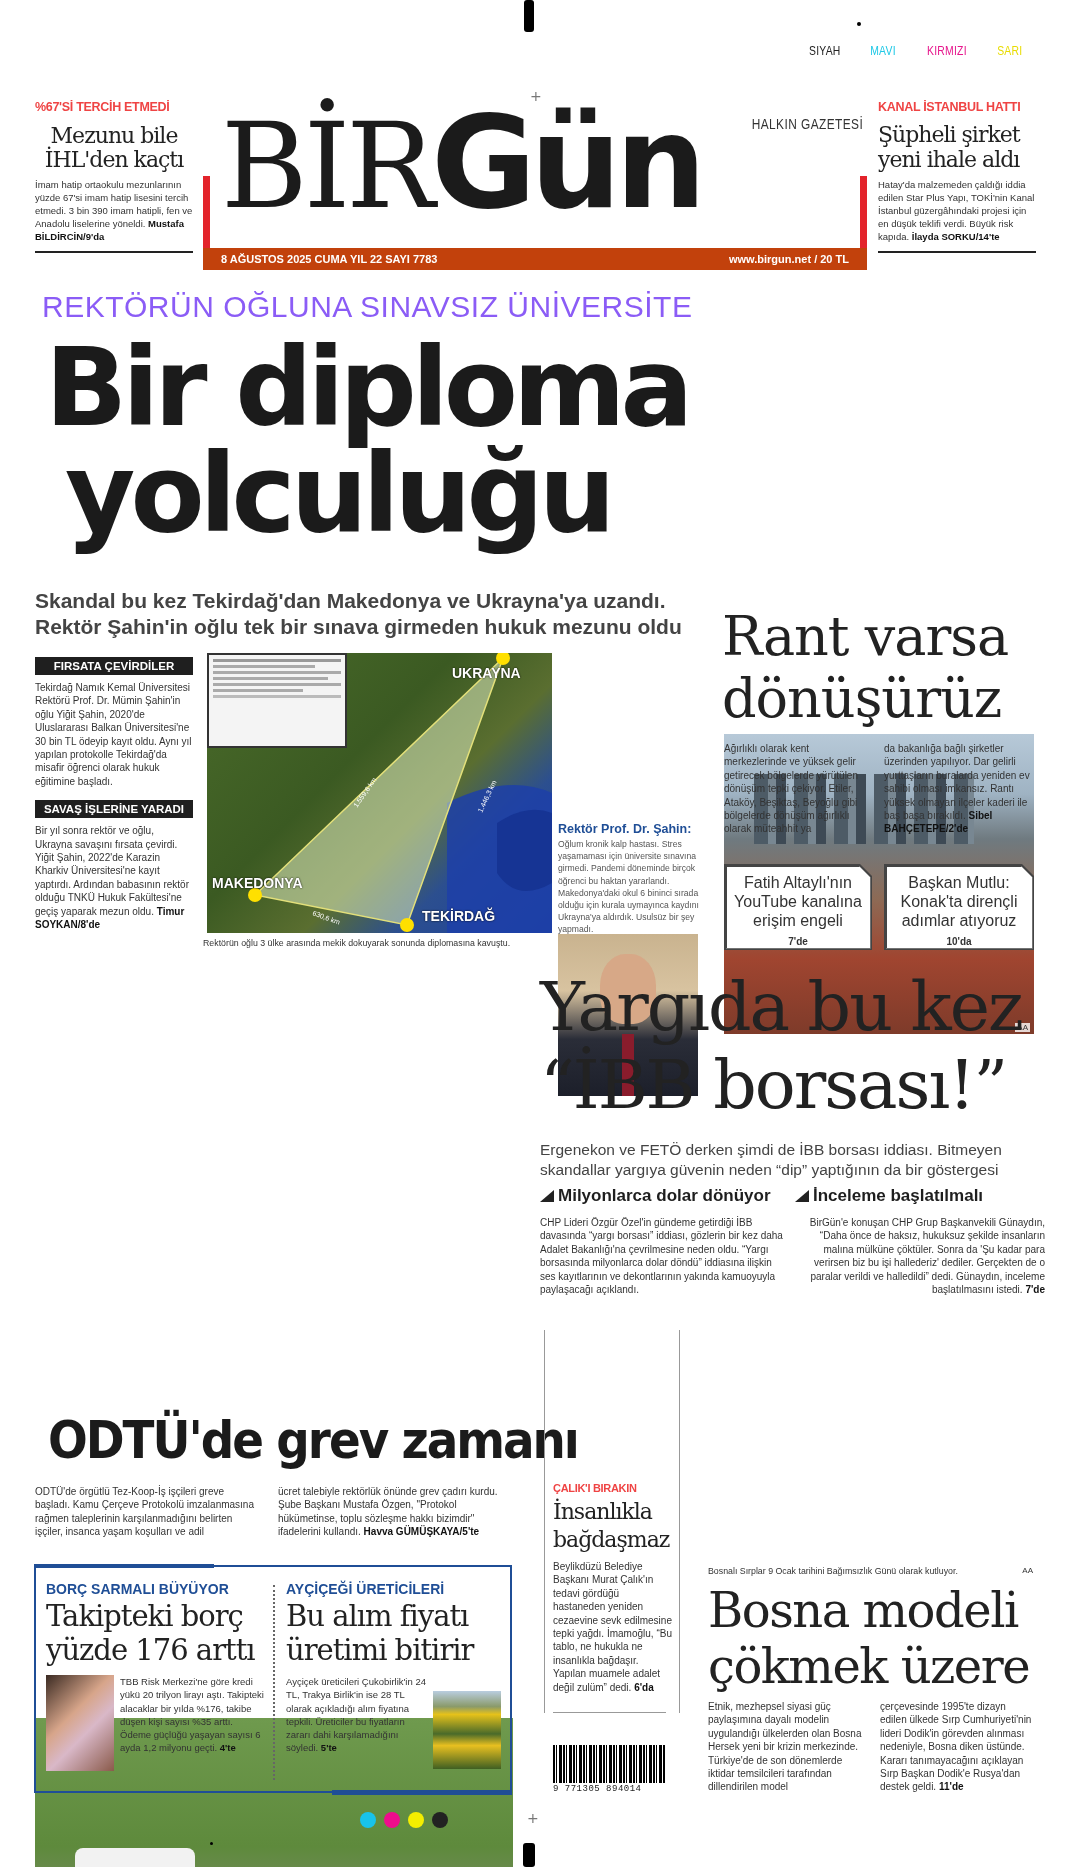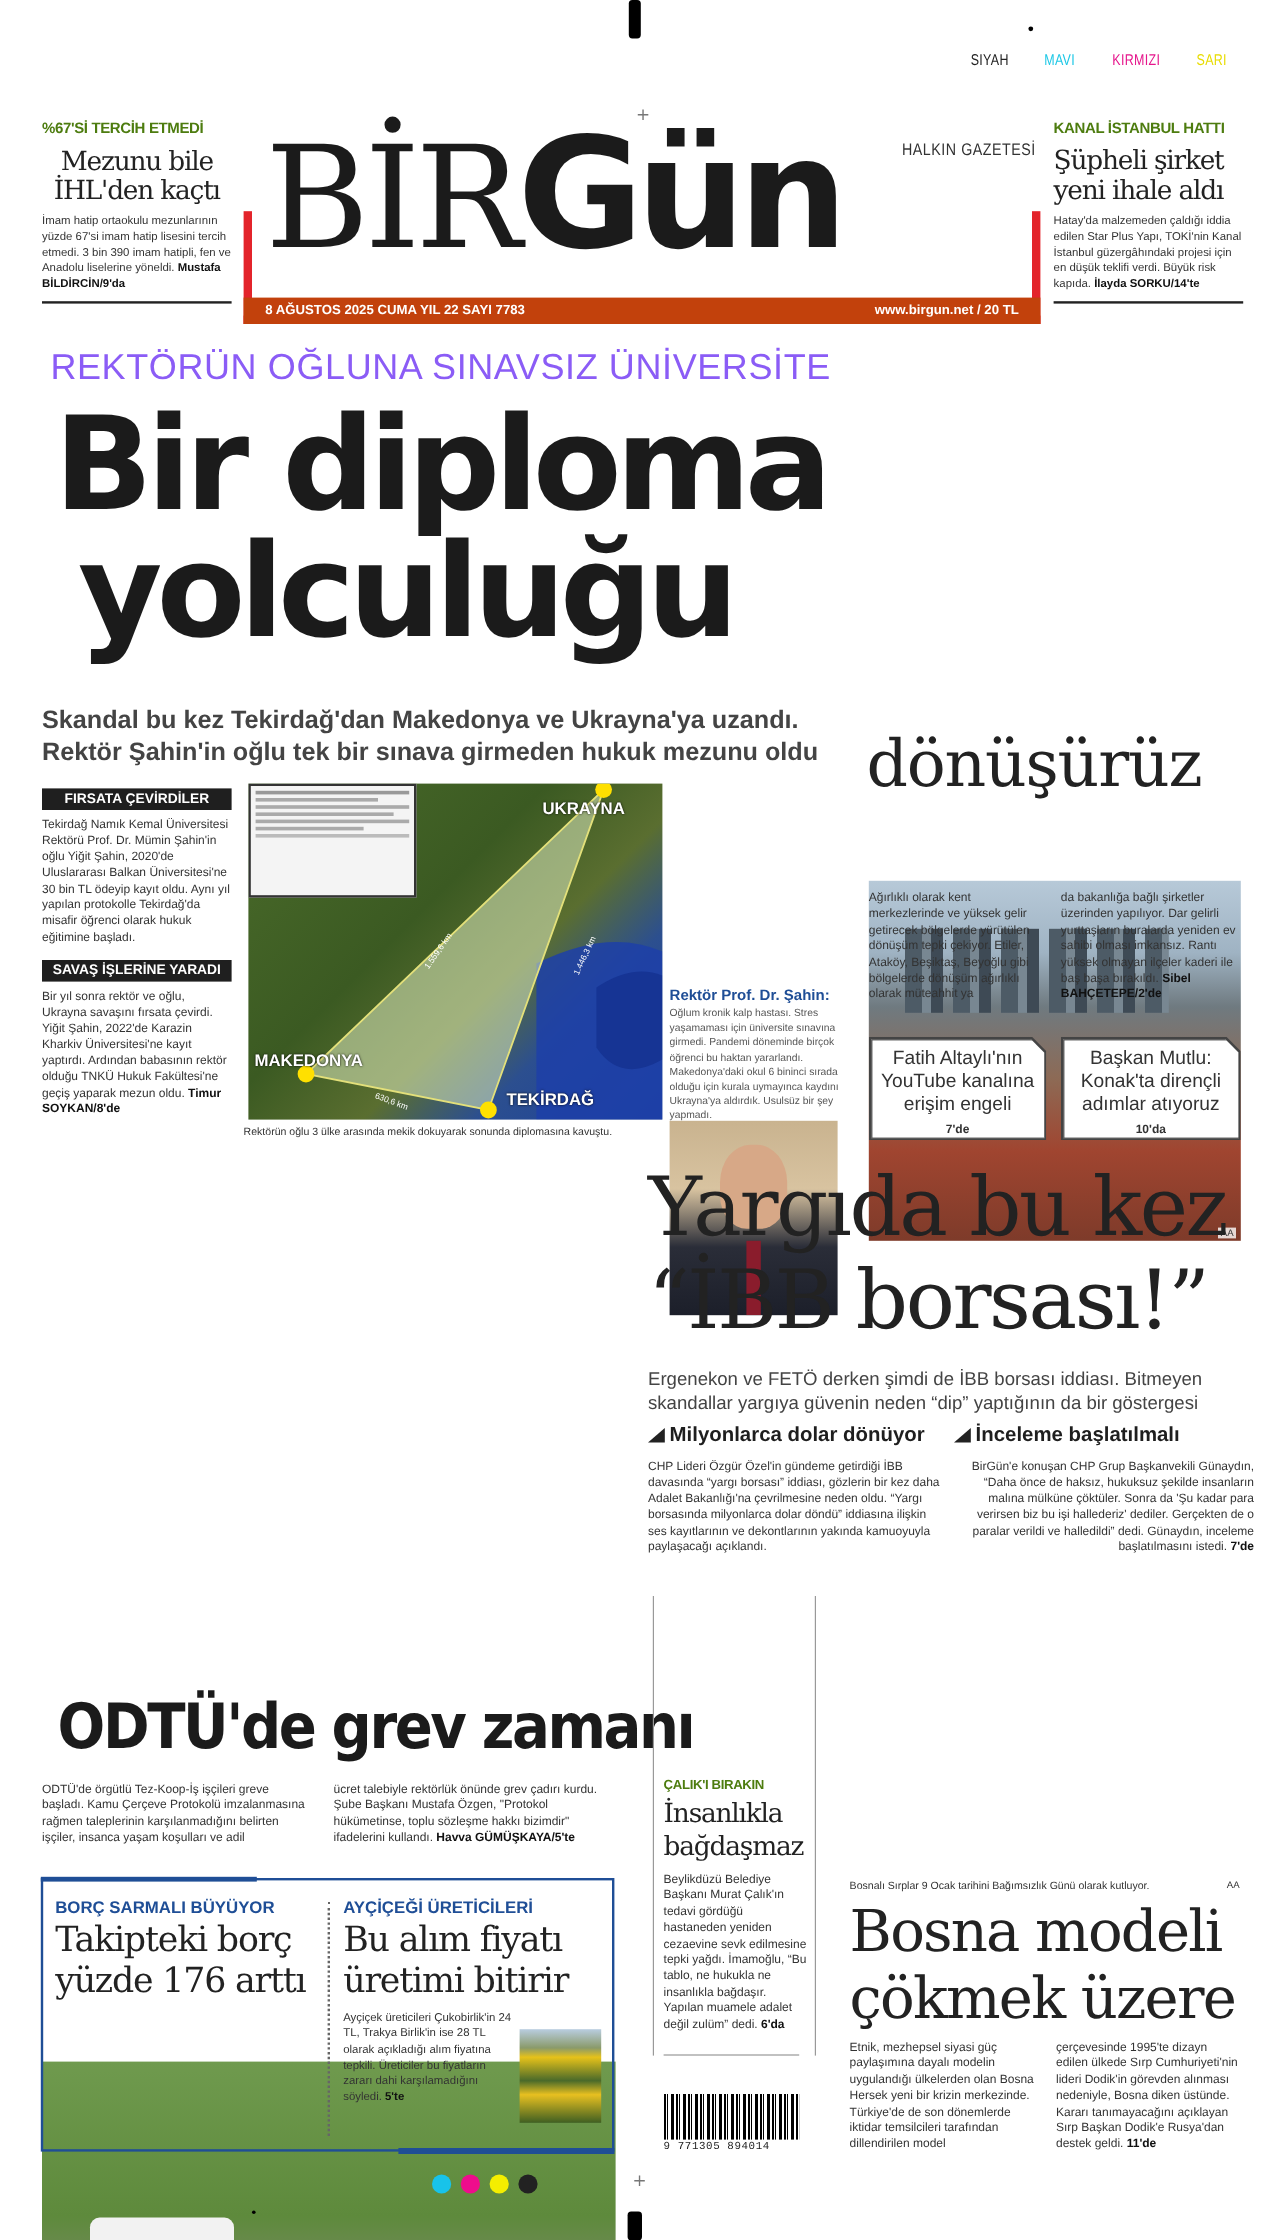--- a/index.html
+++ b/index.html
@@ -1,21 +1,21 @@
 <!DOCTYPE html>
 <html><head>
 <meta charset="utf-8">
 <style>
   * { box-sizing: border-box; margin: 0; padding: 0; }
   body { width: 1068px; height: 1867px; background: #ffffff; font-family: "Liberation Sans", sans-serif; color: #1e1e1e; position: relative; overflow: hidden; }
   .abs { position: absolute; }
   .reg-mark { background: #000; border-radius: 3px; }
   .plus { color: #777; font-size: 14px; font-family: "DejaVu Sans", sans-serif; }
   .cmyk span { font-family: "Liberation Sans Narrow", "Liberation Sans", sans-serif; font-size: 13px; margin-right: 18px; letter-spacing: 0.3px; transform: scaleX(0.8); display: inline-block; }
-  .kicker { font-weight: 700; font-size: 12.5px; letter-spacing: -0.3px; color: #4d7c0f; }
+  .kicker { font-weight: 700; font-size: 12.5px; letter-spacing: -0.3px; color: #ef4444; }
   .serif-head { font-family: "DejaVu Serif", serif; font-weight: 300; color: #222; letter-spacing: -1px; }
   .body-txt { font-size: 10px; line-height: 13.4px; color: #333; }
   .body-txt b { color: #111; }
   .rule { border-top: 2px solid #222; }
   
   .masthead-frame { border: 7px solid #e3242b; border-top: none; }
   .logo-bir { font-family: "DejaVu Serif", serif; font-size: 118px; color: #1b1b1b; letter-spacing: -4px; font-weight: 400; }
   .logo-gun { font-family: "DejaVu Sans", sans-serif; font-size: 128px; font-weight: 700; color: #1b1b1b; letter-spacing: -6px; }
   .redbar { background: #c2410c; color: #fff; font-weight: 700; font-size: 11px; display: flex; justify-content: space-between; align-items: center; padding: 0 18px; }
   .main-head { font-family: "DejaVu Sans", sans-serif; font-weight: 700; letter-spacing: -5px; color: #1b1b1b; line-height: 0.98; font-size: 108px; }
@@ -128,20 +128,21 @@
 <div class="abs" style="left:558px;top:822px;width:145px;">
   <div style="color:#1f4e96;font-weight:700;font-size:12.5px;">Rektör Prof. Dr. Şahin:</div>
   <div style="font-size:8.6px;line-height:12.2px;color:#555;margin-top:2px;">Oğlum kronik kalp hastası. Stres yaşamaması için üniversite sınavına girmedi. Pandemi döneminde birçok öğrenci bu haktan yararlandı. Makedonya'daki okul 6 bininci sırada olduğu için kurala uymayınca kaydını Ukrayna'ya aldırdık. Usulsüz bir şey yapmadı.</div>
 </div>
 
 <div class="abs photo" style="left:724px;top:292px;width:310px;height:300px;background:linear-gradient(180deg,#b7c9d8 0%,#9fb3c3 20%,#6f7a80 35%,#8d6a55 55%,#a04530 75%,#7e3b2a 100%);">
   <div class="abs" style="left:30px;top:40px;width:220px;height:70px;background:repeating-linear-gradient(90deg,#4d5b66 0 14px,#788792 14px 22px,#3e4a55 22px 32px,transparent 32px 40px);"></div>
   <div class="credit">AA</div>
 </div>
 <div class="abs serif-head" style="left:722px;top:606px;font-size:54px;line-height:62px;">
+  <div>Rant varsa</div>
   <div>dönüşürüz</div>
 </div>
 <div class="abs body-txt" style="left:724px;top:742px;width:148px;">Ağırlıklı olarak kent merkezlerinde ve yüksek gelir getirecek bölgelerde yürütülen dönüşüm tepki çekiyor. Etiler, Ataköy, Beşiktaş, Beyoğlu gibi bölgelerde dönüşüm ağırlıklı olarak müteahhit ya</div>
 <div class="abs body-txt" style="left:884px;top:742px;width:150px;">
   <span>da bakanlığa bağlı şirketler üzerinden yapılıyor. Dar gelirli yurttaşların buralarda yeniden ev sahibi olması imkansız. Rantı yüksek olmayan ilçeler kaderi ile baş başa bırakıldı.</span>
   <b>Sibel BAHÇETEPE/2'de</b>
 </div>
 
 <div class="abs box-wrap" style="left:724px;top:864px;width:148px;height:86px;">
   <div class="box-teaser" style="height:100%;">
@@ -222,20 +223,27 @@
 </div>
 
 <div class="abs" style="left:34px;top:1565px;width:478px;height:228px;border:2px solid #1f4e96;">
   <div class="abs" style="left:-2px;top:-3px;width:180px;height:4px;background:#1f4e96;"></div>
   <div class="abs" style="right:-2px;bottom:-4px;width:180px;height:5px;background:#1f4e96;"></div>
   <div class="abs" style="left:237px;top:18px;height:195px;border-left:2px dotted #666;"></div>
 
   <div class="abs" style="left:10px;top:14px;width:218px;">
     <div class="blue-kicker">BORÇ SARMALI BÜYÜYOR</div>
     <div class="serif-head" style="font-size:29px;line-height:34px;margin-top:2px;">Takipteki borç yüzde 176 arttı</div>
+    <div style="display:flex;gap:6px;margin-top:8px;">
+      <div class="photo" style="flex:0 0 68px;height:96px;background:linear-gradient(135deg,#3a2a22 0%,#d7a58a 40%,#d9b8c8 60%,#8a5a4a 100%);"></div>
+      <div class="body-txt" style="font-size:9.5px;line-height:13.3px;">
+        <span>TBB Risk Merkezi'ne göre kredi yükü 20 trilyon lirayı aştı. Takipteki alacaklar bir yılda %176, takibe düşen kişi sayısı %35 arttı. Ödeme güçlüğü yaşayan sayısı 6 ayda 1,2 milyonu geçti.</span>
+        <b>4'te</b>
+      </div>
+    </div>
   </div>
 
   <div class="abs" style="left:250px;top:14px;width:215px;">
     <div class="blue-kicker">AYÇİÇEĞİ ÜRETİCİLERİ</div>
     <div class="serif-head" style="font-size:29px;line-height:34px;margin-top:2px;">Bu alım fiyatı üretimi bitirir</div>
     <div style="display:flex;gap:6px;margin-top:8px;">
       <div class="body-txt" style="font-size:9.5px;line-height:13.3px;">
         <span>Ayçiçek üreticileri Çukobirlik'in 24 TL, Trakya Birlik'in ise 28 TL olarak açıkladığı alım fiyatına tepkili. Üreticiler bu fiyatların zararı dahi karşılamadığını söyledi.</span>
         <b>5'te</b>
       </div>

